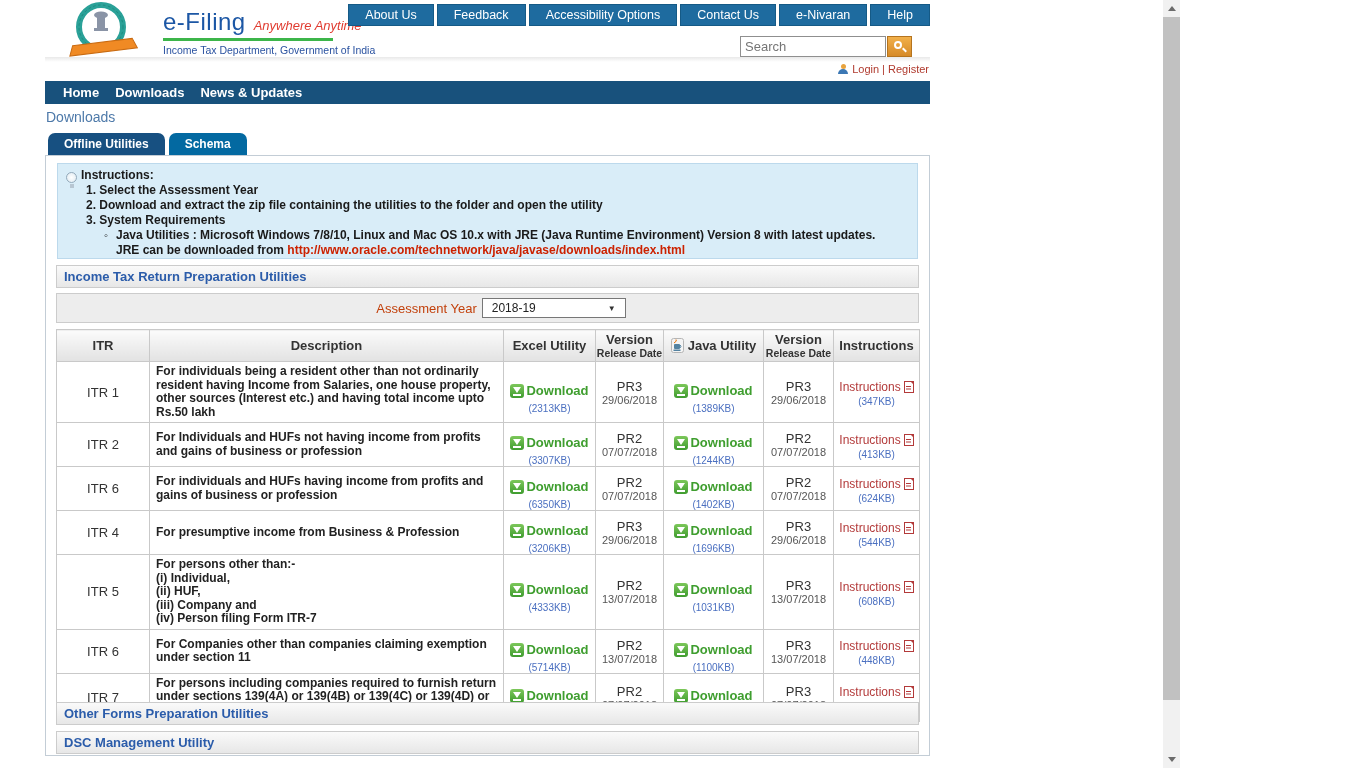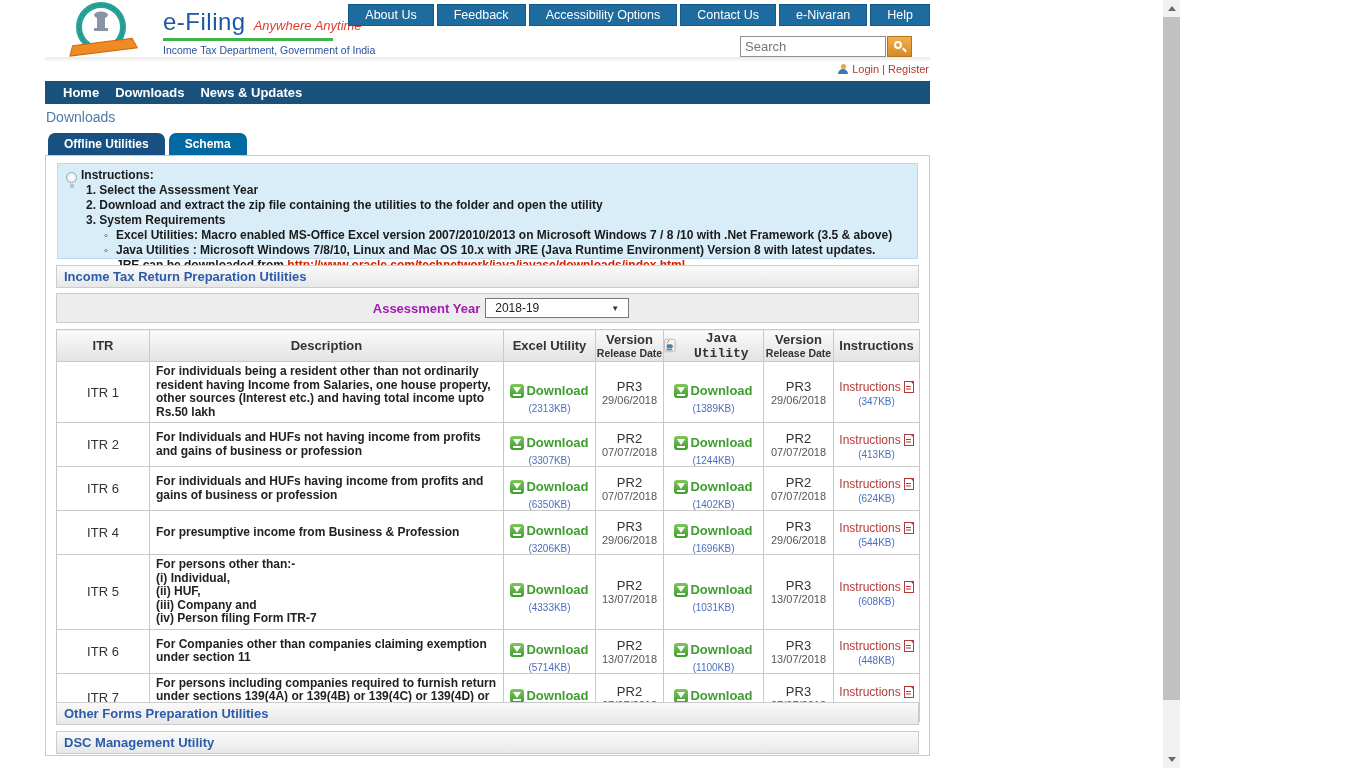--- a/index.html
+++ b/index.html
@@ -79,34 +79,34 @@
                  background:linear-gradient(#fafafa,#e7e7e7); border:1px solid #cccccc;
                  display:flex; align-items:center; padding-left:7px; }
   .section-bar .stitle { color:#2b5caa; font-size:13px; font-weight:bold; cursor:pointer; }
   .bar-itr { top:109px; }
   .bar-other { top:546px; }
   .bar-dsc { top:575px; }
 
   .ay-bar { position:absolute; left:10px; top:137px; width:863px; height:30px;
             background:#ededed; border:1px solid #cccccc;
             display:flex; align-items:center; justify-content:center; }
-  .ay-label { font-size:13px; font-weight:bold; color:#a21caf; margin-right:5px;margin-left:27px; }
+  .ay-label { font-size:13px; font-weight:normal; color:#c2410c; margin-right:5px;margin-left:27px; }
   .ay-select { width:144px; height:20px; background:#fff; border:1px solid #777;
                font-size:12px; color:#222; display:flex; align-items:center;
                justify-content:space-between; padding:0 9px; cursor:pointer; }
   .ay-caret { font-size:8px; color:#333; }
 
   
   table.itr { position:absolute; left:10px; top:173px; width:863px; border-collapse:collapse;
               table-layout:fixed; }
   table.itr th, table.itr td { border:1px solid #c9c9c9; }
   table.itr th { background:linear-gradient(#fbfbfb,#e2e2e2); font-size:13px; color:#333;
                  font-weight:bold; text-align:center; height:32px; }
   th .sub { display:block; font-size:10.5px; }
-  .th-java { display:flex; align-items:center; justify-content:center; gap:4px;font-family:Liberation Mono, monospace; }
+  .th-java { display:flex; align-items:center; justify-content:center; gap:4px; }
   td { background:#fff; text-align:center; vertical-align:middle; }
   td.c-itr { font-size:13px; color:#333; }
   td.c-desc { font-size:12px; font-weight:bold; color:#222; text-align:left;
               padding:3px 6px; line-height:13.5px; white-space:pre-line; }
   .dl-link { display:inline-flex; align-items:flex-end; gap:2px; color:#3f9e2f;
              font-size:13px; font-weight:bold; cursor:pointer; text-decoration:none;margin-top:12px; }
   .dl-icon { display:inline-block; width:14px; height:14px; border-radius:3px;
              background:linear-gradient(#7cc75a,#3f9c2f); position:relative; }
   .dl-icon::before { content:""; position:absolute; left:3px; top:3px; width:0; height:0;
                      border-left:4px solid transparent; border-right:4px solid transparent;
@@ -203,21 +203,20 @@
   </div>
 
   <div class="content-box">
 
     <div class="instructions-panel">
       <span class="bulb"></span>
       <div class="instr-title">Instructions:</div>
       <div class="instr-step">1. Select the Assessment Year</div>
       <div class="instr-step">2. Download and extract the zip file containing the utilities to the folder and open the utility</div>
       <div class="instr-step">3. System Requirements</div>
-      <div class="instr-bullet">Excel Utilities:  Macro enabled MS-Office Excel version 2007/2010/2013 on Microsoft Windows 7 / 8 /10 with .Net Framework (3.5 &amp; above)</div>
       <div class="instr-bullet">Java Utilities :  Microsoft Windows 7/8/10, Linux and Mac OS 10.x with JRE (Java Runtime Environment) Version 8 with latest updates.</div>
       <div class="instr-cont">
         <span>JRE can be downloaded from </span><a class="jre-link">http://www.oracle.com/technetwork/java/javase/downloads/index.html</a>
       </div>
     </div>
 
     <div class="section-bar bar-itr">
       <span class="stitle">Income Tax Return Preparation Utilities</span>
     </div>
 

